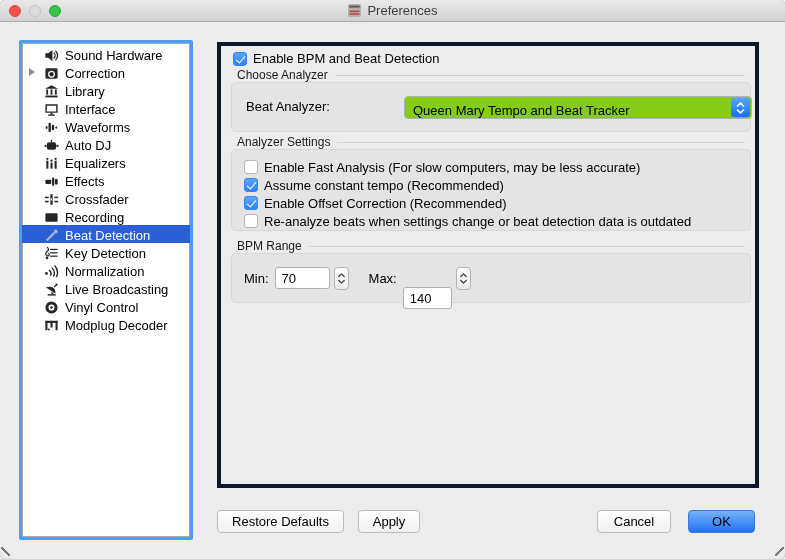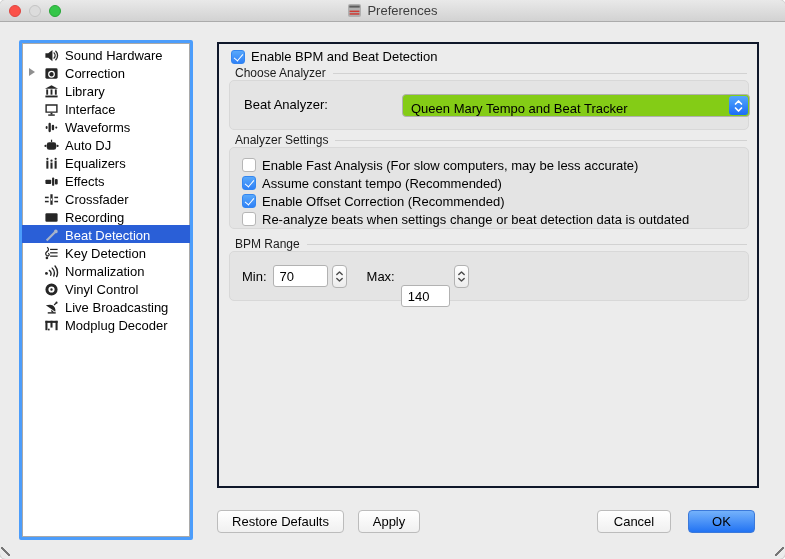--- a/index.html
+++ b/index.html
@@ -42,21 +42,21 @@
   .srow .ic{width:16px;margin-left:21px;display:flex;justify-content:center;align-items:center;flex:0 0 16px;}
   .srow .ic svg{display:block;}
   .srow .ic svg *{fill:#262626;}
   .srow .ic svg path[stroke],.srow .ic svg [data-st]{fill:none;}
   .srow .lbl{margin-left:6px;}
   .srow.sel{background:#2a5fd7;color:#fff;}
   .srow.sel .ic svg *{fill:#a9b4c9;}
   
   .panel{
     position:absolute;left:217px;top:42px;width:542px;height:446px;
-    border:2px solid #0f172a;background:#ececec;
+    border:4px solid #0f172a;background:#ececec;
   }
   .enable-row{position:absolute;left:12px;top:5px;display:flex;align-items:center;gap:6px;}
   .cb{
     position:relative;width:14px;height:14px;border-radius:3px;flex:0 0 14px;
     background:#fff;border:1px solid #b6b6b6;
   }
   .cb.on{background:linear-gradient(#58a8fb,#2f81f7);border:1px solid #3486ef;}
   .cb.on::after{
     content:'';position:absolute;left:4px;top:1px;width:4px;height:8px;
     border-right:1.8px solid #fff;border-bottom:1.8px solid #fff;transform:rotate(40deg);
@@ -292,36 +292,36 @@
             <circle cx="2.6" cy="10" r="1.5"></circle>
             <path data-st="1" d="M5.8 6.8a4.4 4.4 0 011.3 5.2M8.8 4.4a7.8 7.8 0 011.6 8.4M11.8 2.2a11 11 0 011.7 11.2" fill="none" stroke="#262626" stroke-width="1.5" stroke-linecap="round"></path>
           </svg>
         </span>
       <span class="lbl">Normalization</span>
     </div>
 
     <div class="srow">
       <span class="ic">
           <svg width="15" height="15" viewBox="0 0 16 16">
-            <path fill-rule="evenodd" d="M8 1.5a6.5 6.5 0 100 13 6.5 6.5 0 000-13zm0 3.2a3.3 3.3 0 110 6.6 3.3 3.3 0 010-6.6zm0 2a1.3 1.3 0 100 2.6 1.3 1.3 0 000-2.6z"></path>
-          </svg>
-        </span>
-      <span class="lbl">Vinyl Control</span>
-    </div>
-
-    <div class="srow">
-      <span class="ic">
-          <svg width="15" height="15" viewBox="0 0 16 16">
             <path d="M2 5.5l10 7c.9-4-1.8-7.6-5.6-7.5z"></path>
             <rect x="4" y="13" width="8.5" height="1.5"></rect>
             <path data-st="1" d="M7.8 11.2l2.3 2.3M10.8 5.4L13.1 3.1" fill="none" stroke="#262626" stroke-width="1.4"></path>
             <circle cx="13.4" cy="2.8" r="1.1"></circle>
           </svg>
         </span>
       <span class="lbl">Live Broadcasting</span>
+    </div>
+
+    <div class="srow">
+      <span class="ic">
+          <svg width="15" height="15" viewBox="0 0 16 16">
+            <path fill-rule="evenodd" d="M8 1.5a6.5 6.5 0 100 13 6.5 6.5 0 000-13zm0 3.2a3.3 3.3 0 110 6.6 3.3 3.3 0 010-6.6zm0 2a1.3 1.3 0 100 2.6 1.3 1.3 0 000-2.6z"></path>
+          </svg>
+        </span>
+      <span class="lbl">Vinyl Control</span>
     </div>
 
     <div class="srow">
       <span class="ic">
           <svg width="15" height="15" viewBox="0 0 16 16">
             <rect x="1.5" y="3" width="13" height="2.2"></rect>
             <rect x="1.5" y="3" width="2.2" height="10"></rect>
             <rect x="6.9" y="3" width="2.2" height="7.2"></rect>
             <rect x="12.3" y="3" width="2.2" height="10"></rect>
             <rect x="4.2" y="11.4" width="1.8" height="1.8"></rect>

